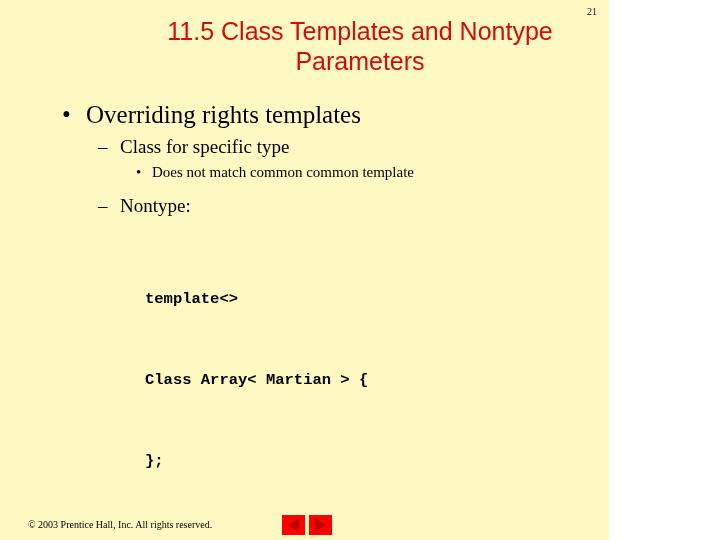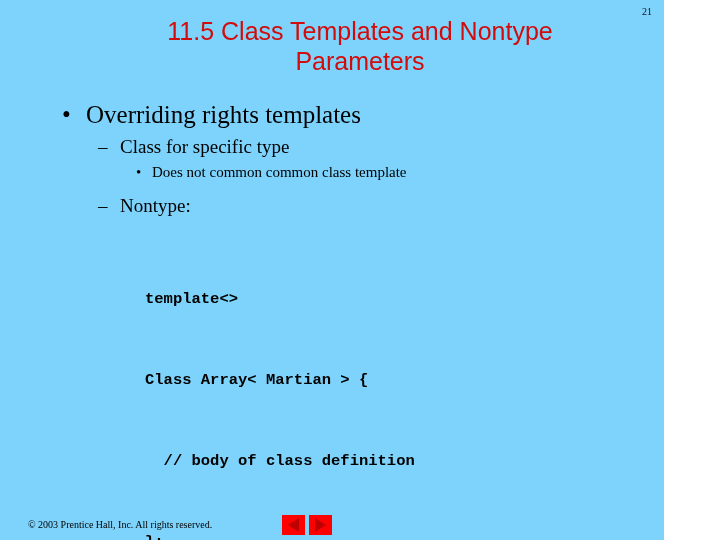--- a/index.html
+++ b/index.html
@@ -13,23 +13,23 @@
     position: relative;
     overflow: hidden;
     font-family: "Liberation Serif", "DejaVu Serif", serif;
     color: #000000;
     -webkit-font-smoothing: none;
   }
 
   .slide {
     position: absolute;
     inset: 0;
-    width: 664px;
+    width: 609px;
     height: 540px;
-    background: #7dd3fc;
+    background: #fef9c3;
   }
 
   
   .page-number {
     position: absolute;
     top: 6px;
     right: 12px;
     font-family: "Liberation Serif", "DejaVu Serif", serif;
     font-size: 10px;
     line-height: 12px;
@@ -176,36 +176,35 @@
       <span>Overriding rights templates</span>
     </div>
 
     <div class="lvl2">
       <span class="dash">–</span>
       <span>Class for specific type</span>
     </div>
 
     <div class="lvl3">
       <span class="bullet">•</span>
-      <span>Does not common common class template</span>
+      <span>Does not match common common template</span>
     </div>
 
     <div class="spacer-sm"></div>
 
     <div class="lvl2">
       <span class="dash">–</span>
       <span>Nontype:</span>
     </div>
 
     <div class="spacer-md"></div>
 
     <div class="code-block">
       <div class="code-line">template&lt;&gt;</div>
       <div class="code-line">Class Array&lt; Martian &gt; {</div>
-      <div class="code-line">  // body of class definition</div>
       <div class="code-line">};</div>
     </div>
 
   </div>
 
   <div class="footer-text">© 2003 Prentice Hall, Inc.  All rights reserved.</div>
 
   <div class="nav">
     <div class="nav-btn">
       <span class="tri tri-left"></span>

